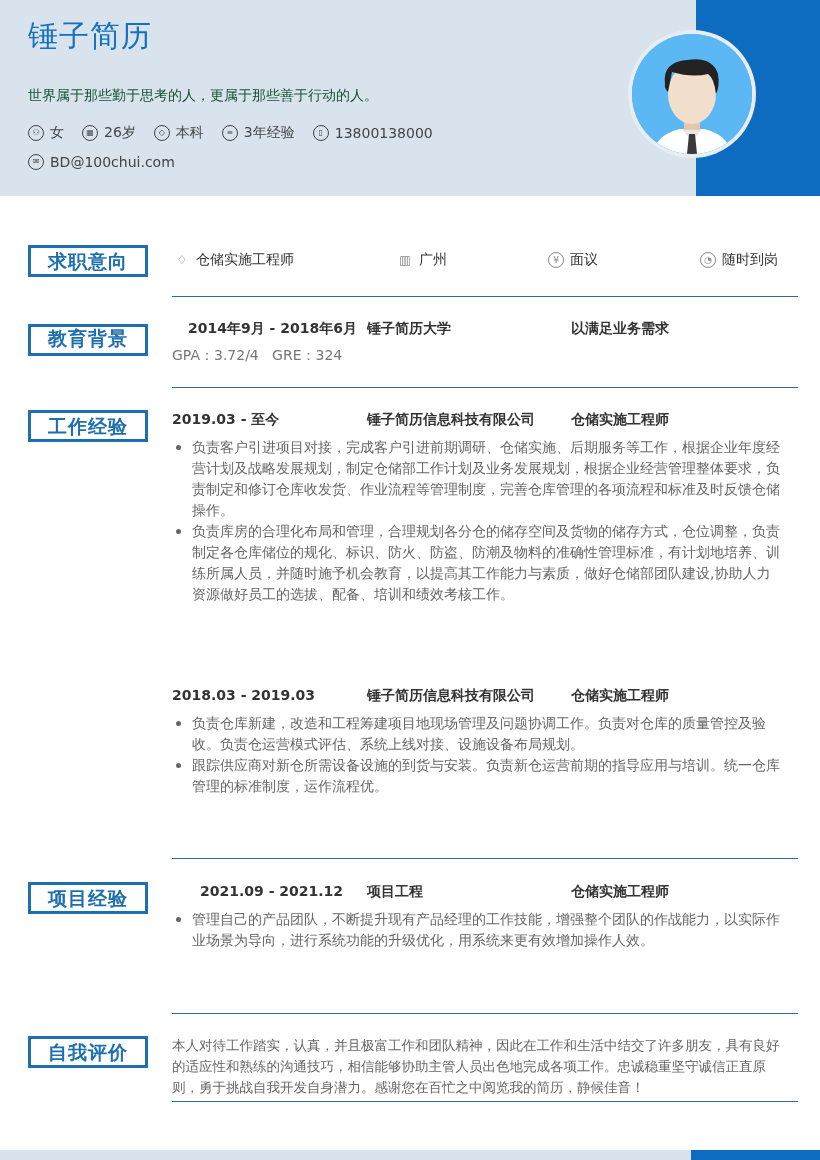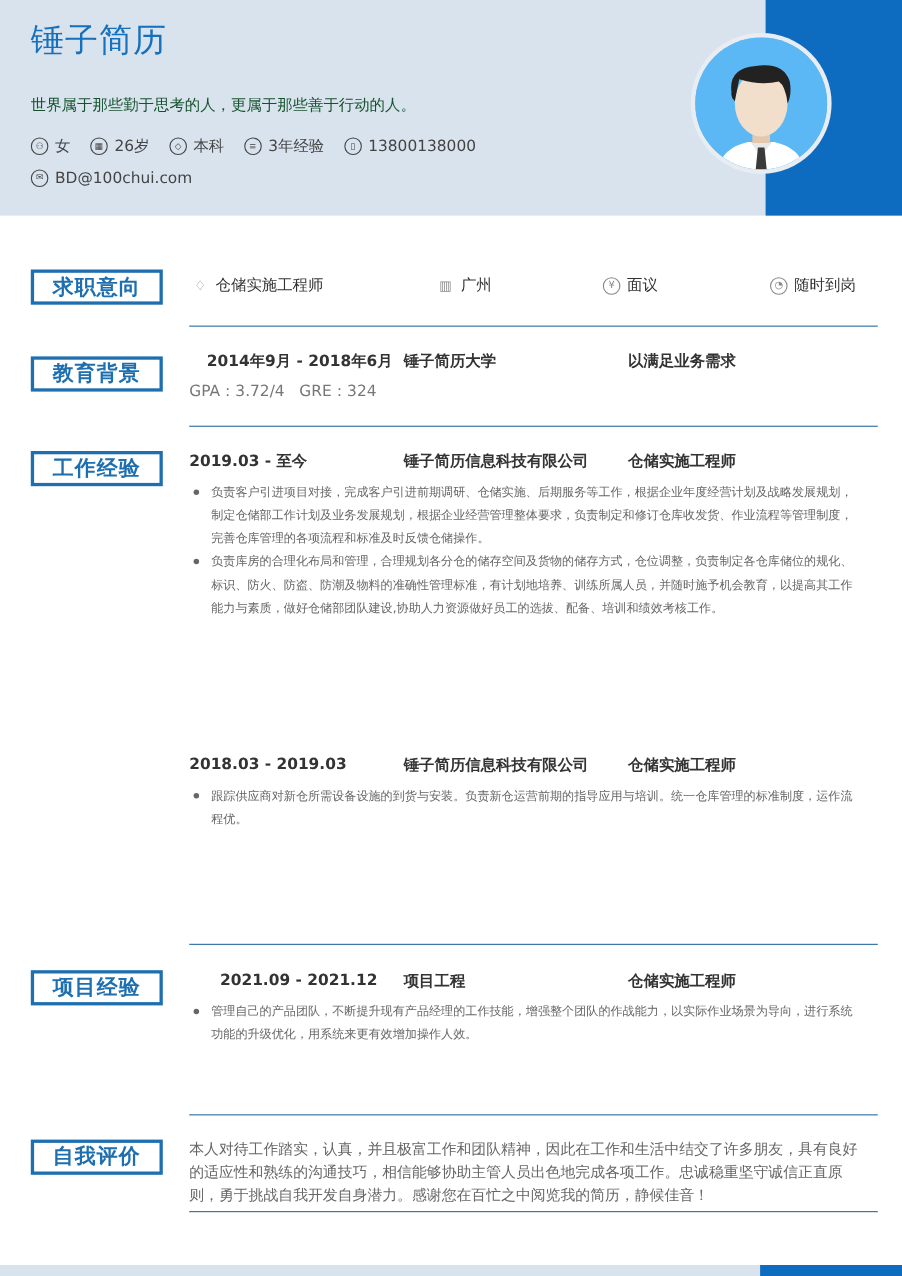--- a/index.html
+++ b/index.html
@@ -23,21 +23,21 @@
   .sec-title { position: absolute; left: 28px; width: 120px; height: 32px; border: 3px solid #1e6fb0; color: #1e6fb0; font-size: 19px; font-weight: bold; text-align: center; line-height: 26px; letter-spacing: 1px; }
   .divider { position: absolute; left: 172px; width: 626px; height: 1px; background: #2a6a9e; }
 
   .intent-item { position: absolute; font-size: 14px; color: #333; display: flex; align-items: center; }
   .gray-ic { width: 16px; height: 16px; margin-right: 6px; color: #888; font-size: 12px; display: inline-flex; align-items: center; justify-content: center; }
   .gray-ic.circ { border: 1.3px solid #888; border-radius: 50%; font-size: 9px; }
 
   .bold-row { position: absolute; font-size: 14px; font-weight: bold; color: #333; }
   .sub-gray { position: absolute; font-size: 14px; color: #777; }
 
-  .bullets { position: absolute; left: 172px; width: 612px; font-size: 11px; color: #666; line-height: 21px; list-style: none; }
+  .bullets { position: absolute; left: 172px; width: 612px; font-size: 14px; color: #666; line-height: 21px; list-style: none; }
   .bullets li { position: relative; padding-left: 20px; }
   .bullets li::before { content: ""; position: absolute; left: 4px; top: 8px; width: 5px; height: 5px; border-radius: 50%; background: #666; }
 
   .para { position: absolute; left: 172px; width: 620px; font-size: 13.5px; color: #666; line-height: 21px; }
 
   .footer { position: absolute; left: 0; top: 1150px; width: 820px; height: 10px; background: #d9e3ee; }
   .footer-blue { position: absolute; left: 691px; top: 1150px; width: 129px; height: 10px; background: #0d6cbf; }
 </style>
 </head>
 <body>
@@ -128,37 +128,38 @@
   <div class="bold-row" style="left:571px; top:2px;">仓储实施工程师</div>
   <ul class="bullets" style="top:28px;">
     <li>负责客户引进项目对接，完成客户引进前期调研、仓储实施、后期服务等工作，根据企业年度经营计划及战略发展规划，制定仓储部工作计划及业务发展规划，根据企业经营管理整体要求，负责制定和修订仓库收发货、作业流程等管理制度，完善仓库管理的各项流程和标准及时反馈仓储操作。</li>
     <li>负责库房的合理化布局和管理，合理规划各分仓的储存空间及货物的储存方式，仓位调整，负责制定各仓库储位的规化、标识、防火、防盗、防潮及物料的准确性管理标准，有计划地培养、训练所属人员，并随时施予机会教育，以提高其工作能力与素质，做好仓储部团队建设,协助人力资源做好员工的选拔、配备、培训和绩效考核工作。</li>
   </ul>
 
   <div class="bold-row" style="left:172px; top:278px;">2018.03 - 2019.03</div>
   <div class="bold-row" style="left:367px; top:278px;">锤子简历信息科技有限公司</div>
   <div class="bold-row" style="left:571px; top:278px;">仓储实施工程师</div>
   <ul class="bullets" style="top:304px;">
+    <li>负责仓库新建，改造和工程筹建项目地现场管理及问题协调工作。负责对仓库的质量管控及验收。负责仓运营模式评估、系统上线对接、设施设备布局规划。</li>
     <li>跟踪供应商对新仓所需设备设施的到货与安装。负责新仓运营前期的指导应用与培训。统一仓库管理的标准制度，运作流程优。</li>
   </ul>
 
   <div class="divider" style="top:449px;"></div>
 </div>
 
 <div class="section" style="top:881px;">
   <div class="sec-title" style="top:1px;">项目经验</div>
   <div class="bold-row" style="left:172px; top:2px;margin-left:28px;">2021.09 - 2021.12</div>
   <div class="bold-row" style="left:367px; top:2px;">项目工程</div>
   <div class="bold-row" style="left:571px; top:2px;">仓储实施工程师</div>
   <ul class="bullets" style="top:28px;">
     <li>管理自己的产品团队，不断提升现有产品经理的工作技能，增强整个团队的作战能力，以实际作业场景为导向，进行系统功能的升级优化，用系统来更有效增加操作人效。</li>
   </ul>
   <div class="divider" style="top:132px;"></div>
 </div>
 
 <div class="section" style="top:1035px;">
-  <div class="sec-title" style="top:1px;font-family:Liberation Serif, serif;">自我评价</div>
+  <div class="sec-title" style="top:1px;">自我评价</div>
   <div class="para" style="top:0px;">本人对待工作踏实，认真，并且极富工作和团队精神，因此在工作和生活中结交了许多朋友，具有良好的适应性和熟练的沟通技巧，相信能够协助主管人员出色地完成各项工作。忠诚稳重坚守诚信正直原则，勇于挑战自我开发自身潜力。感谢您在百忙之中阅览我的简历，静候佳音！</div>
   <div class="divider" style="top:66px;"></div>
 </div>
 
 <div class="footer"></div>
 <div class="footer-blue"></div>
 
 </body></html>

